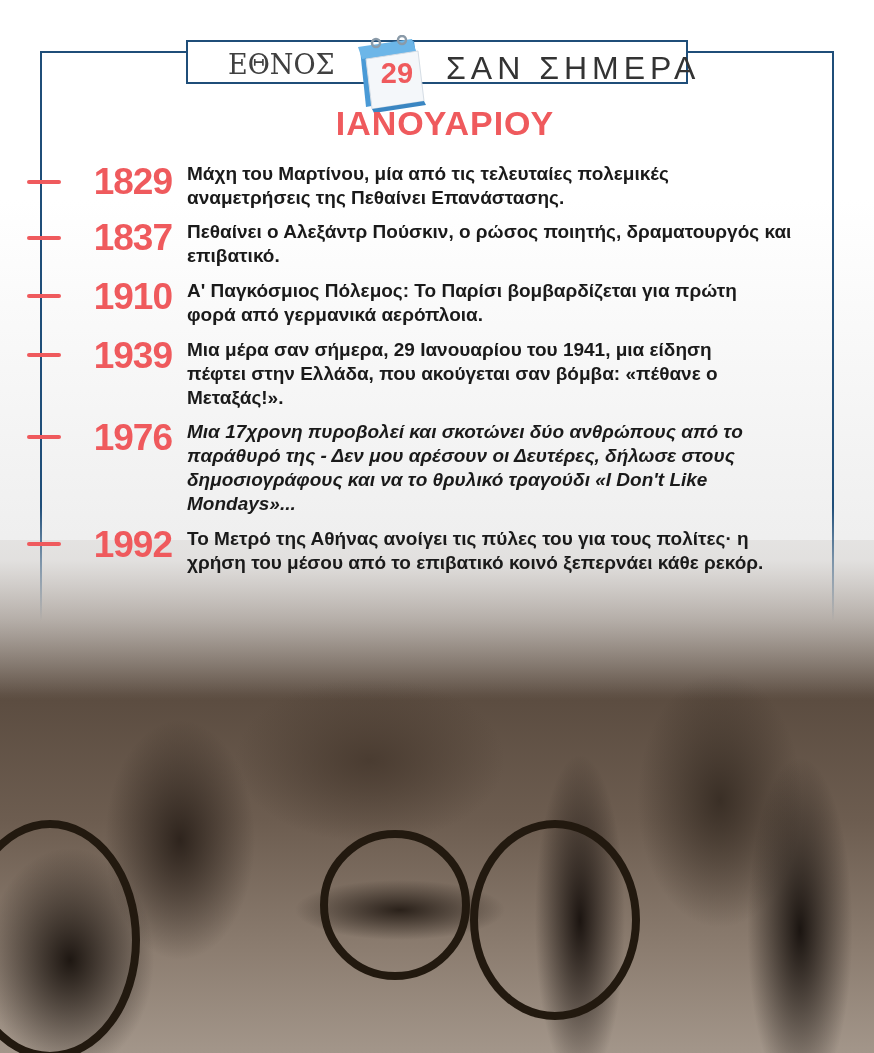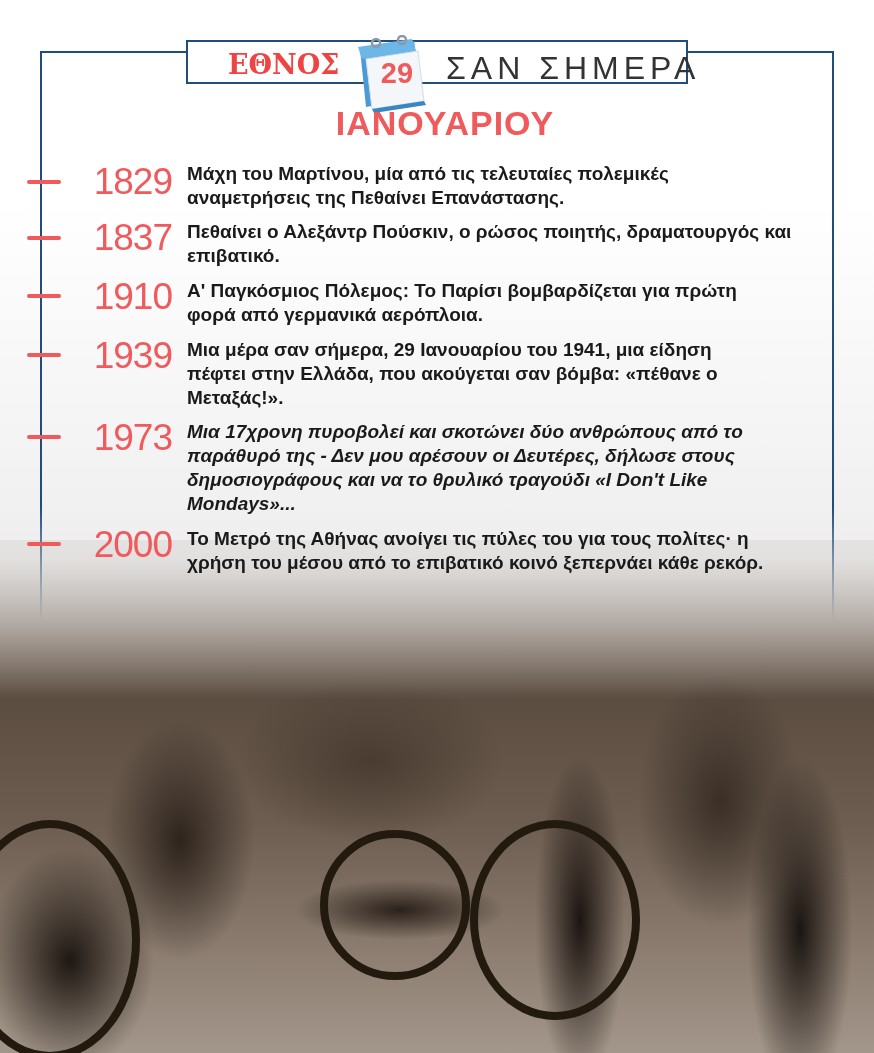--- a/index.html
+++ b/index.html
@@ -40,40 +40,40 @@
   .frame-left { position: absolute; left: 40px; top: 51px; width: 2px; height: 570px; background: linear-gradient(to bottom, #1f4e79 0%, #1f4e79 80%, rgba(31,78,121,0) 100%); }
   .frame-right { position: absolute; left: 832px; top: 51px; width: 2px; height: 570px; background: linear-gradient(to bottom, #1f4e79 0%, #1f4e79 80%, rgba(31,78,121,0) 100%); }
   .frame-top-l { position: absolute; left: 40px; top: 51px; width: 146px; height: 2px; background: #1f4e79; }
   .frame-top-r { position: absolute; left: 688px; top: 51px; width: 146px; height: 2px; background: #1f4e79; }
 
   .title-box {
     position: absolute; left: 186px; top: 40px; width: 502px; height: 44px;
     border: 2px solid #1f4e79; box-sizing: border-box; background: #fff;
   }
   .brand {
-    position: absolute; left: 228px; top: 49px; font-size: 27px; font-weight: bold;
-    color: #ef4444; letter-spacing: 0px; font-family: "DejaVu Serif", serif;
+    position: absolute; left: 228px; top: 49px; font-size: 27px; font-weight: normal;
+    color: #404040; letter-spacing: 0px; font-family: "DejaVu Serif", serif;
   }
   .san-simera {
     position: absolute; left: 446px; top: 50px; font-size: 32px; color: #333;
     letter-spacing: 5px; font-weight: normal;
   }
   .calendar { position: absolute; left: 352px; top: 35px; width: 80px; height: 78px; }
   .cal-day {
     position: absolute; left: 18px; top: 22px; width: 54px; text-align: center;
     font-size: 29px; font-weight: bold; color: #ef5a5d;
   }
   .month {
     position: absolute; left: 8px; width: 874px; top: 104px; text-align: center;
     font-size: 34px; font-weight: bold; color: #ef5a5d; letter-spacing: 1px;
   }
   .event { position: absolute; left: 0; width: 874px; }
   .tick { position: absolute; left: 27px; width: 34px; height: 4px; background: #ef5a5d; border-radius: 2px; }
   .year {
-    position: absolute; right: 702px; font-size: 37px; font-weight: normal; color: #ef5a5d;
+    position: absolute; right: 702px; font-size: 37px; font-weight: bold; color: #ef5a5d;
     line-height: 40px; letter-spacing: -1px; text-align: right;
   }
   .desc {
     position: absolute; left: 187px; width: 640px; font-size: 19px; font-weight: bold;
     color: #1a1a1a; line-height: 24px;
   }
 </style>
 </head>
 <body>
 
@@ -126,21 +126,21 @@
 </div>
 
 <div class="event" style="top:336px;">
   <div class="tick" style="top:17px;"></div>
   <div class="year" style="top:0px;">1939</div>
   <div class="desc" style="top:2px; width:580px;">Μια μέρα σαν σήμερα, 29 Ιανουαρίου του 1941, μια είδηση πέφτει στην Ελλάδα, που ακούγεται σαν βόμβα: «πέθανε ο Μεταξάς!».</div>
 </div>
 
 <div class="event" style="top:418px;">
   <div class="tick" style="top:17px;"></div>
-  <div class="year" style="top:0px;">1973</div>
+  <div class="year" style="top:0px;">1976</div>
   <div class="desc" style="top:2px; width:560px;font-style:italic;">Μια 17χρονη πυροβολεί και σκοτώνει δύο ανθρώπους από το παράθυρό της - Δεν μου αρέσουν οι Δευτέρες, δήλωσε στους δημοσιογράφους και να το θρυλικό τραγούδι «I Don't Like Mondays»...</div>
 </div>
 
 <div class="event" style="top:525px;">
   <div class="tick" style="top:17px;"></div>
-  <div class="year" style="top:0px;">2000</div>
+  <div class="year" style="top:0px;">1992</div>
   <div class="desc" style="top:2px; width:610px;">Το Μετρό της Αθήνας ανοίγει τις πύλες του για τους πολίτες· η χρήση του μέσου από το επιβατικό κοινό ξεπερνάει κάθε ρεκόρ.</div>
 </div>
 
 </body></html>

